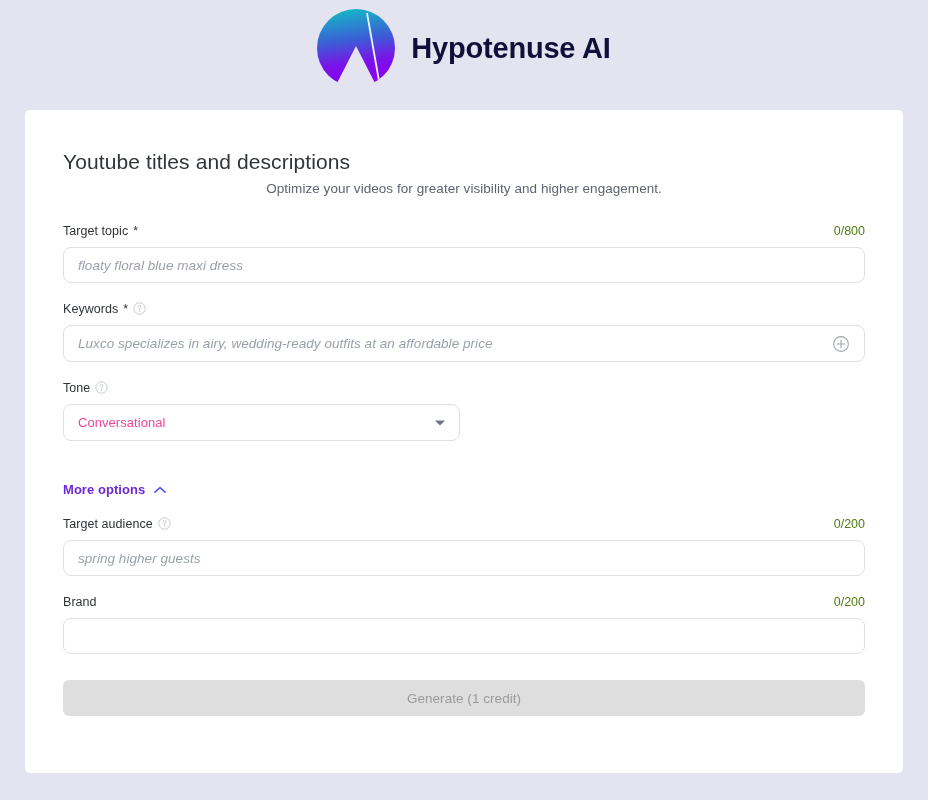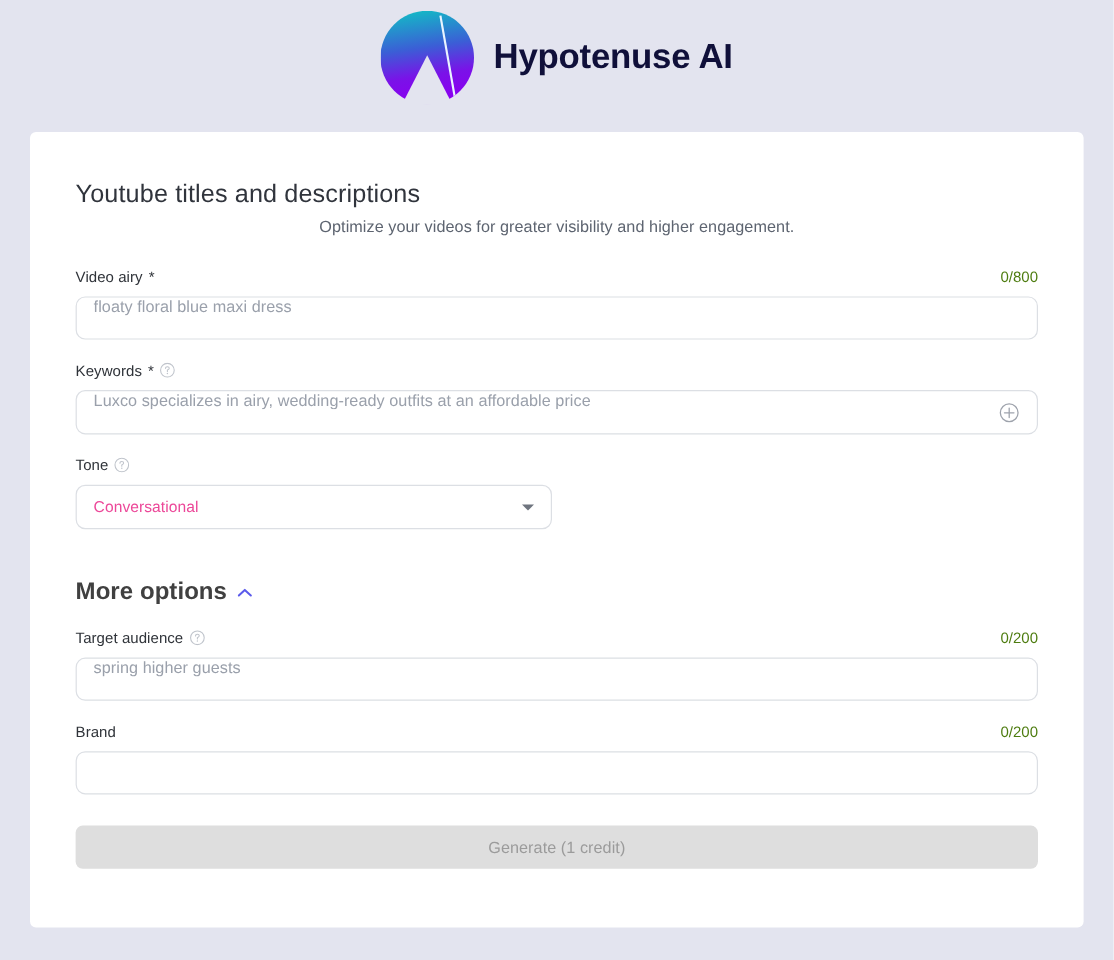--- a/index.html
+++ b/index.html
@@ -105,22 +105,23 @@
   .help-icon svg { display: block; }
 
   
   .input-box {
     position: relative;
     height: 36px;
     border: 1px solid #dcdfe4;
     border-radius: 8px;
     background: #ffffff;
     display: flex;
-    align-items: flex-start;
+    align-items: center;
     padding: 0 14px;
+    font-style: italic;
   }
   .input-box.tall { height: 37px; }
   .input-text {
     font-size: 13.5px;
     color: #9aa0ab;
     letter-spacing: 0.05px;
     white-space: nowrap;
     overflow: hidden;
   }
   .input-text.empty { color: transparent; }
@@ -167,22 +168,22 @@
 
   
   .more-options {
     display: inline-flex;
     align-items: center;
     gap: 9px;
     margin: 24px 0 18px 0;
     cursor: pointer;
   }
   .more-options-label {
-    font-size: 20px;
-    color: #404040;
+    font-size: 13px;
+    color: #6d28d9;
     font-weight: bold;
     letter-spacing: 0.05px;
   }
   .chevron-up {
     width: 12px;
     height: 8px;
     position: relative;
   }
   .chevron-up svg { display: block; }
 
@@ -238,21 +239,21 @@
 <div class="card">
   <div class="card-inner">
 
     <h1 class="page-title">Youtube titles and descriptions</h1>
     <p class="page-subtitle">Optimize your videos for greater visibility and higher engagement.</p>
 
     
     <div class="field">
       <div class="field-head">
         <div class="field-label-wrap">
-          <span class="field-label">Video airy</span>
+          <span class="field-label">Target topic</span>
           <span class="req-star">*</span>
         </div>
         <span class="counter">0/800</span>
       </div>
       <div class="input-box">
         <span class="input-text">floaty floral blue maxi dress</span>
       </div>
     </div>
 
     

